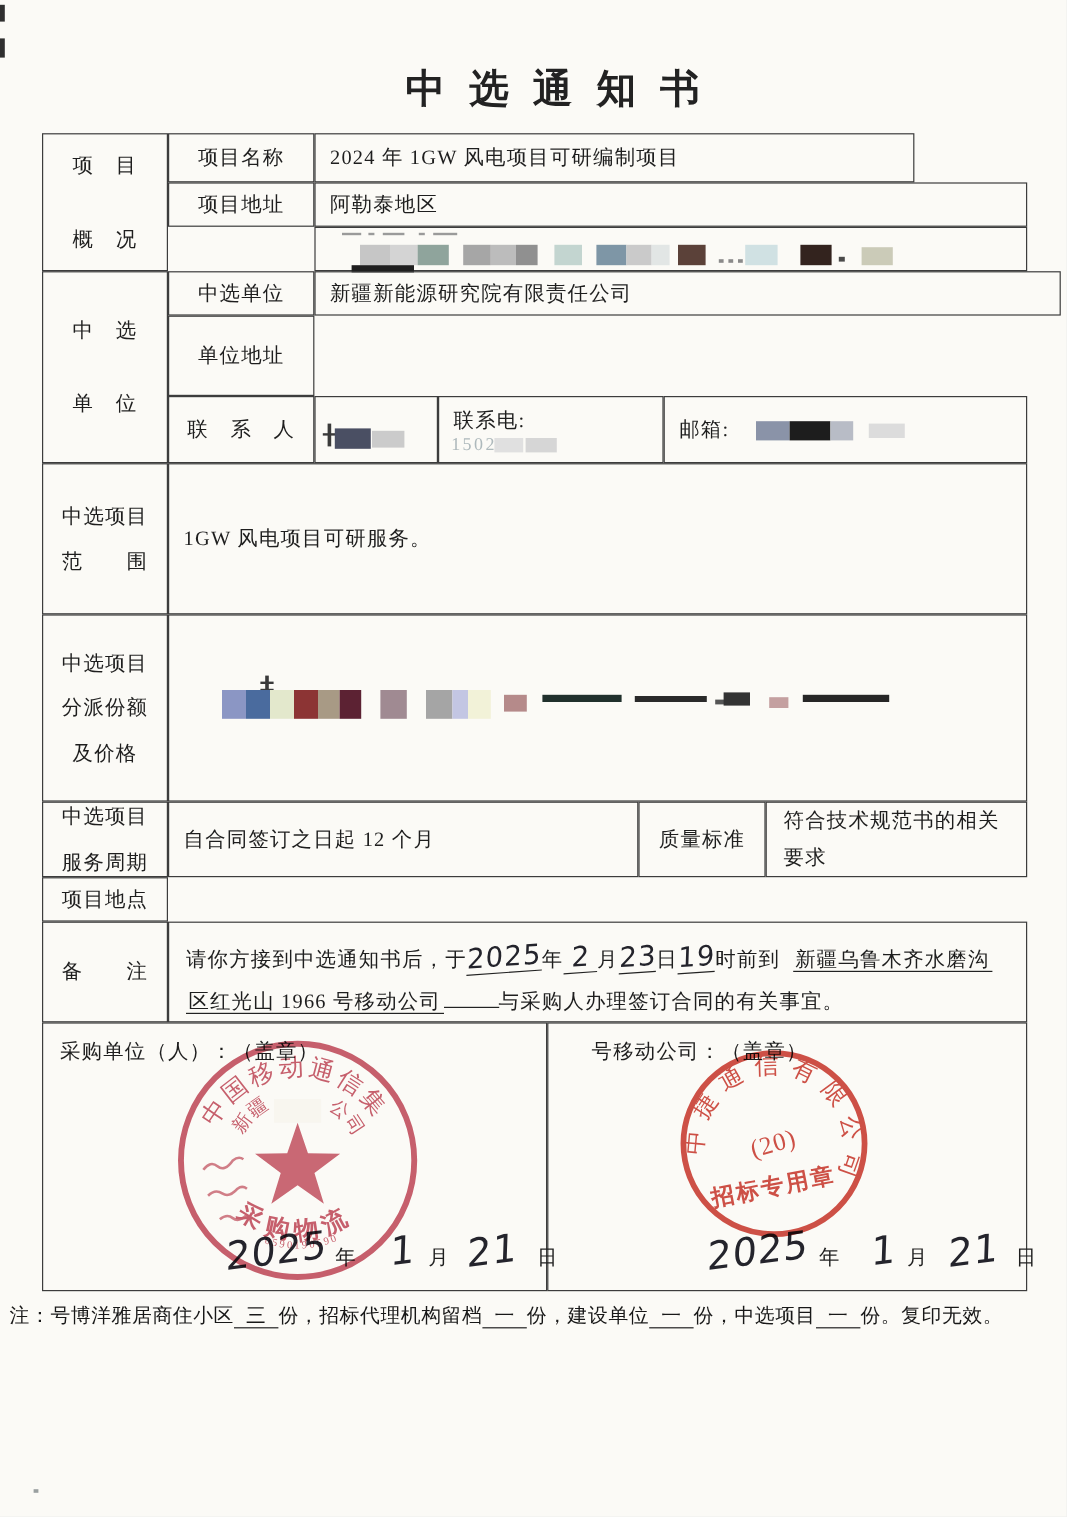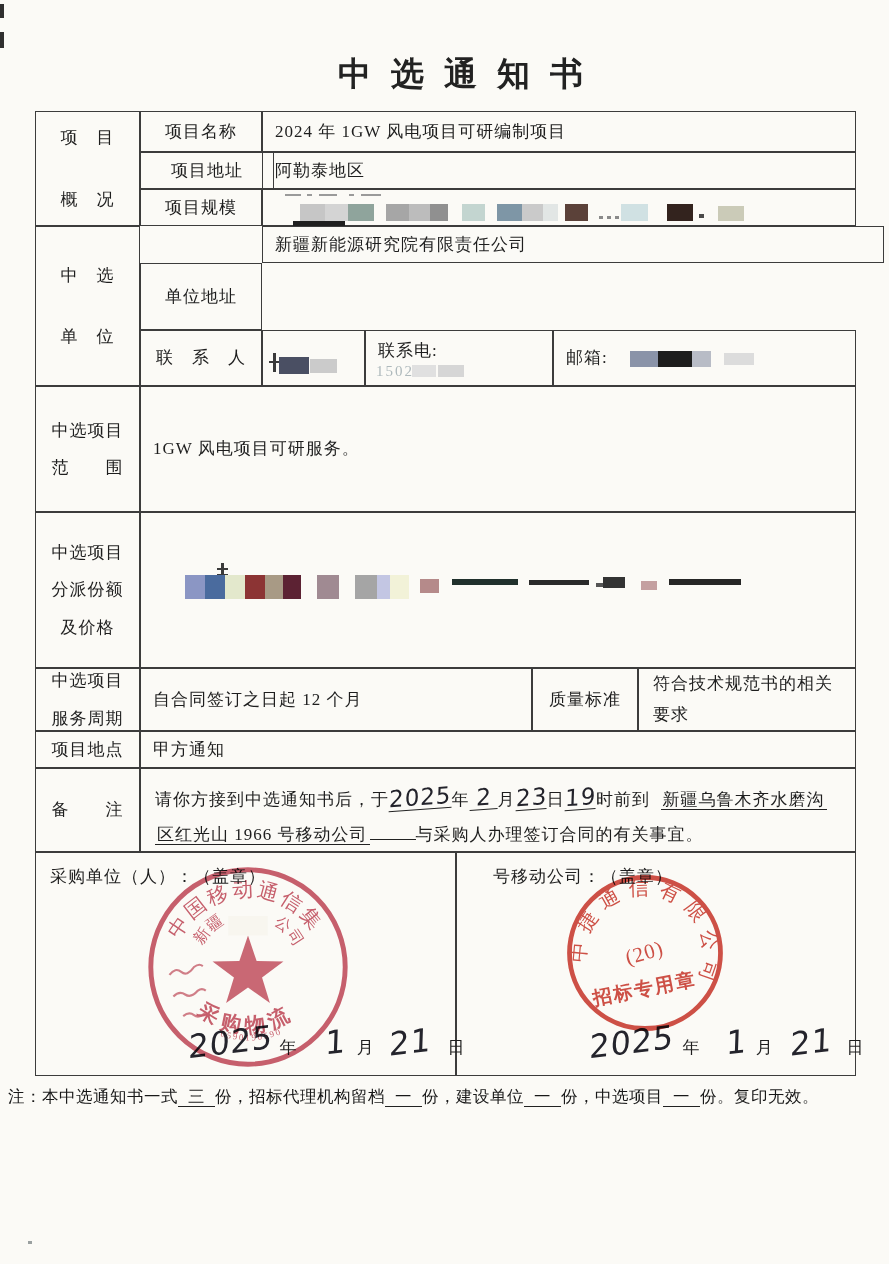--- a/index.html
+++ b/index.html
@@ -50,26 +50,25 @@
   <h1 class="title">中选通知书</h1>
 
   <div class="tbl">
 
     <div class="cell lab sp" style="left:0;top:115px;width:105px;height:160px;">中　选
 单　位</div>
     <div class="cell lab sp" style="left:0;top:0;width:105px;height:115px;">项　目
 概　况</div>
 
     <div class="cell lab" style="left:105px;top:0;width:122px;height:41px;">项目名称</div>
-    <div class="cell val" style="left:227px;top:0;width:594px;height:41px;text-align:right;">2024 年 1GW 风电项目可研编制项目</div>
-
-    <div class="cell lab" style="left:105px;top:41px;width:134px;height:37px;">项目地址</div>
+    <div class="cell val" style="left:227px;top:0;width:500px;height:41px;text-align:right;">2024 年 1GW 风电项目可研编制项目</div>
+
+    <div class="cell lab" style="left:105px;top:41px;width:122px;height:37px;">项目地址</div>
     <div class="cell val" style="left:227px;top:41px;width:594px;height:37px;">阿勒泰地区</div>
 
-    <div class="cell lab" style="left:105px;top:78px;width:122px;height:37px;">项目规模</div>
     <div class="cell" style="left:227px;top:78px;width:594px;height:37px;">
         <i class="blk" style="left: 22px; top: 4px; width: 16px; height: 2px; background: rgb(154, 154, 154);"></i>
         <i class="blk" style="left: 44px; top: 4px; width: 5px; height: 2px; background: rgb(154, 154, 154);"></i>
         <i class="blk" style="left: 56px; top: 4px; width: 18px; height: 2px; background: rgb(154, 154, 154);"></i>
         <i class="blk" style="left: 86px; top: 4px; width: 5px; height: 2px; background: rgb(154, 154, 154);"></i>
         <i class="blk" style="left: 98px; top: 4px; width: 20px; height: 2px; background: rgb(154, 154, 154);"></i>
         <i class="blk" style="left: 37px; top: 14px; width: 25px; height: 17px; background: rgb(198, 198, 198);"></i>
         <i class="blk" style="left: 62px; top: 14px; width: 23px; height: 17px; background: rgb(212, 212, 212);"></i>
         <i class="blk" style="left: 85px; top: 14px; width: 26px; height: 17px; background: rgb(143, 164, 156);"></i>
         <i class="blk" style="left: 123px; top: 14px; width: 23px; height: 17px; background: rgb(166, 166, 166);"></i>
@@ -83,20 +82,21 @@
         <i class="blk" style="left: 336px; top: 26px; width: 4px; height: 3px; background: rgb(138, 138, 138);"></i>
         <i class="blk" style="left: 344px; top: 26px; width: 4px; height: 3px; background: rgb(138, 138, 138);"></i>
         <i class="blk" style="left: 352px; top: 26px; width: 4px; height: 3px; background: rgb(138, 138, 138);"></i>
         <i class="blk" style="left: 358px; top: 14px; width: 27px; height: 17px; background: rgb(208, 225, 227);"></i>
         <i class="blk" style="left: 404px; top: 14px; width: 26px; height: 17px; background: rgb(51, 35, 30);"></i>
         <i class="blk" style="left: 436px; top: 24px; width: 5px; height: 4px; background: rgb(74, 74, 74);"></i>
         <i class="blk" style="left: 455px; top: 16px; width: 26px; height: 15px; background: rgb(203, 203, 184);"></i>
         <i class="blk" style="left: 30px; top: 31px; width: 52px; height: 6px; background: rgb(31, 31, 31);"></i>
       </div>
 
+    <div class="cell lab" style="left:105px;top:115px;width:122px;height:37px;">中选单位</div>
     <div class="cell val" style="left:227px;top:115px;width:622px;height:37px;">新疆新能源研究院有限责任公司</div>
 
     <div class="cell lab" style="left:105px;top:152px;width:122px;height:67px;">单位地址</div>
 
     <div class="cell lab" style="left:105px;top:219px;width:122px;height:56px;">联　系　人</div>
     <div class="cell" style="left:227px;top:219px;width:103px;height:56px;">
         <i class="blk" style="left: 10px; top: 22px; width: 3px; height: 19px; background: rgb(58, 58, 58);"></i>
         <i class="blk" style="left: 6px; top: 30px; width: 11px; height: 2px; background: rgb(58, 58, 58);"></i>
         <i class="blk" style="left: 16px; top: 26px; width: 30px; height: 17px; background: rgb(74, 79, 99);"></i>
         <i class="blk" style="left: 47px; top: 28px; width: 27px; height: 14px; background: rgb(203, 203, 203);"></i>
@@ -150,21 +150,20 @@
         <i class="blk" style="left: 528px; top: 66px; width: 72px; height: 6px; background: rgb(38, 38, 38);"></i>
       </div>
 
     <div class="cell lab m" style="left:0;top:557px;width:105px;height:63px;">中选项目
 服务周期</div>
     <div class="cell val" style="left:105px;top:557px;width:392px;height:63px;">自合同签订之日起 12 个月</div>
     <div class="cell lab" style="left:497px;top:557px;width:106px;height:63px;">质量标准</div>
     <div class="cell val" style="left:603px;top:557px;width:218px;height:63px;padding:4px 14px;line-height:1.8;">符合技术规范书的相关要求</div>
 
     <div class="cell lab" style="left:0;top:620px;width:105px;height:37px;">项目地点</div>
-    <div class="cell val" style="left:105px;top:620px;width:716px;height:37px;">甲方通知</div>
 
     <div class="cell lab" style="left:0;top:657px;width:105px;height:84px;">备　　注</div>
     <div class="cell" style="left:105px;top:657px;width:716px;height:84px;">
       <div class="remark-text">
         <span>请你方接到中选通知书后，于</span><span class="hw uhw">2025</span><span>年</span><span class="hw uhw">2</span><span>月</span><span class="hw uhw">23</span><span>日</span><span class="hw uhw">19</span><span>时前到</span>&nbsp;&nbsp;<span class="u">新疆乌鲁木齐水磨沟</span><br>
         <span class="u">区红光山 1966 号移动公司</span><span class="u" style="display:inline-block;width:42px;"></span><span>与采购人办理签订合同的有关事宜。</span>
       </div>
     </div>
 
     <div class="cell" style="left:0;top:741px;width:421px;height:224px;">
@@ -216,18 +215,18 @@
         <circle cx="90" cy="90" r="79" fill="none" stroke="#cb392e" stroke-width="5"></circle>
         <text class="red" font-size="21" letter-spacing="9"><textPath href="#rs-arc" startOffset="28">中捷通信有限公司</textPath></text>
         <text class="red" font-size="22" text-anchor="middle" x="90" y="97" transform="rotate(-16 90 92)">(20)</text>
         <text class="red" font-size="20" font-weight="bold" text-anchor="middle" x="90" y="134" letter-spacing="2" transform="rotate(-11 90 130)">招标专用章</text>
       </svg>
     </div>
 
   </div>
 
   <div class="note">
-    <span>注：本中选通知书一式</span><span class="u">三</span><span>份，招标代理机构留档</span><span class="u">一</span><span>份，建设单位</span><span class="u">一</span><span>份，中选项目</span><span class="u">一</span><span>份。复印无效。</span>
+    <span>注：号博洋雅居商住小区</span><span class="u">三</span><span>份，招标代理机构留档</span><span class="u">一</span><span>份，建设单位</span><span class="u">一</span><span>份，中选项目</span><span class="u">一</span><span>份。复印无效。</span>
   </div>
 
   <div class="footer">第 1 页</div>
 
 </div>
 
 </body></html>

